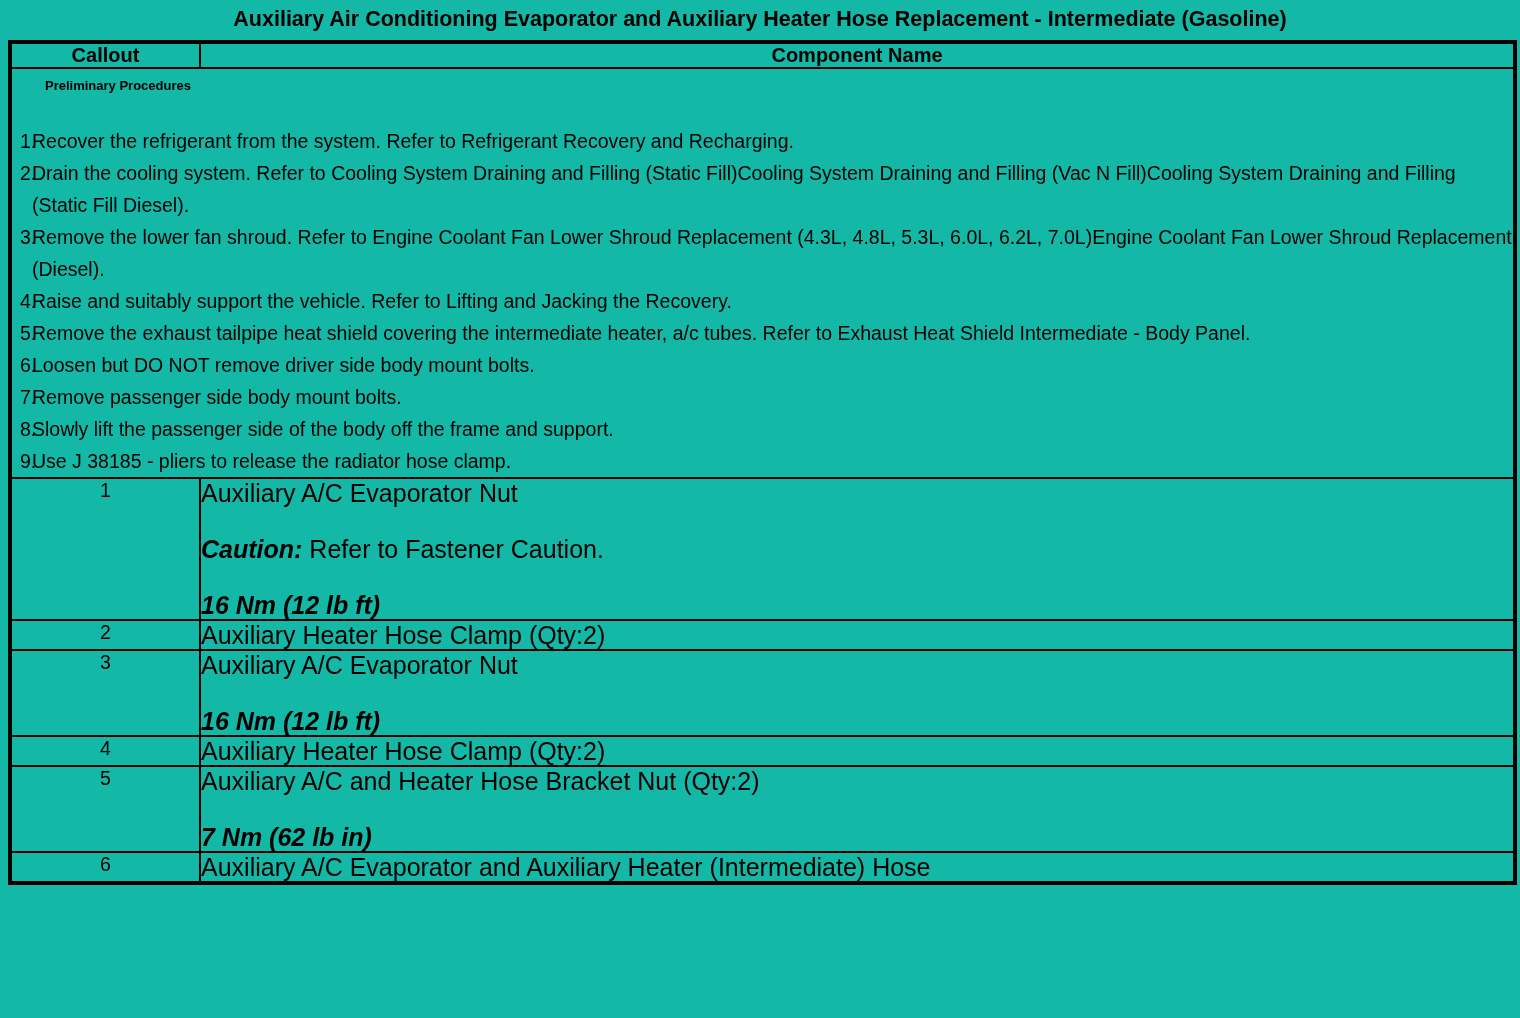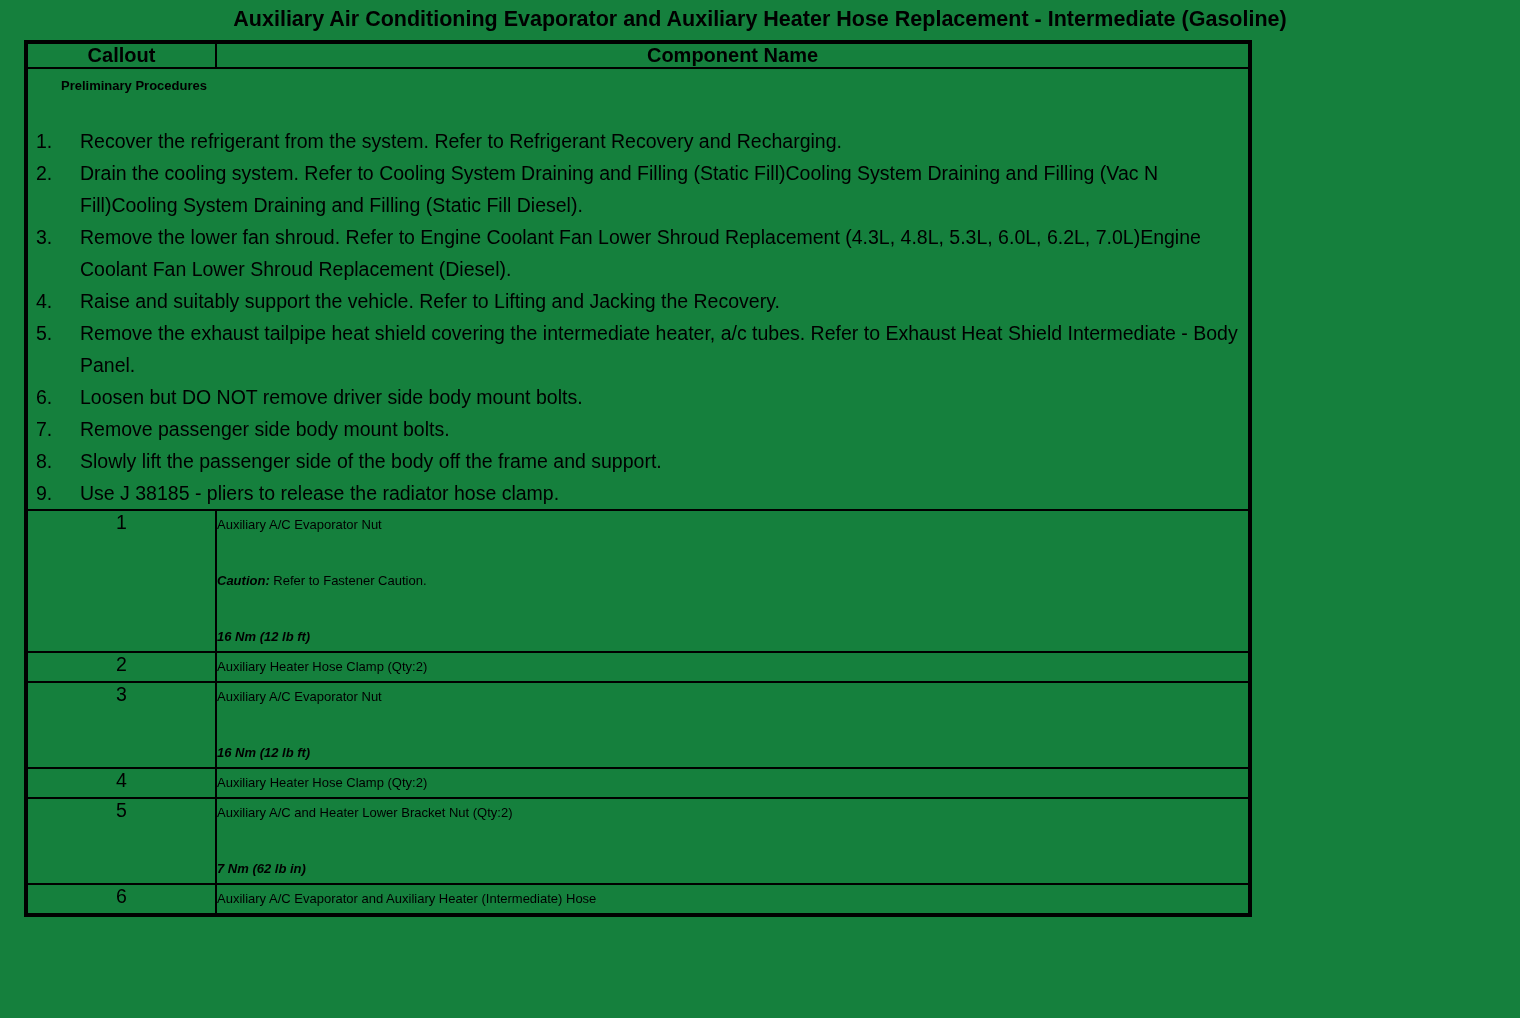--- a/index.html
+++ b/index.html
@@ -6,35 +6,35 @@
   html, body {
     margin: 0;
     padding: 0;
     background: #ffffff;
     color: #000000;
     font-family: "Liberation Sans", "DejaVu Sans", sans-serif;
   }
   .page {
     width: 1520px;
     height: 1018px;
-    background: #15803d;
+    background: #14b8a6;
     overflow: hidden;
   }
   .doc-title {
     text-align: center;
     font-weight: bold;
     font-size: 21.5px;
     line-height: 26px;
     padding: 6px 10px 8px 10px;
     white-space: nowrap;
   }
   table.main {
     border-collapse: collapse;
-    width: 1228px;
-    margin-left: 24px;
+    width: 1509px;
+    margin-left: 8px;
     border: 4px solid #000;
     table-layout: fixed;
   }
   table.main th,
   table.main td {
     border: 2px solid #000;
     vertical-align: top;
     padding: 0;
   }
   col.callout-col { width: 190px; }
@@ -59,38 +59,38 @@
   }
   ol.steps {
     list-style: none;
     margin: 26px 0 0 0;
     padding: 0;
     counter-reset: step;
   }
   ol.steps li {
     counter-increment: step;
     position: relative;
-    padding-left: 52px;
+    padding-left: 20px;
     font-size: 19.5px;
     line-height: 32px;
   }
   ol.steps li::before {
     content: counter(step) ".";
     position: absolute;
     left: 8px;
   }
   
   td.callout-cell {
     text-align: center;
     vertical-align: middle;
     font-size: 19.5px;
   }
   td.comp-cell {
     padding: 6px 10px 6px 8px;
-    font-size: 13px;
+    font-size: 25px;
   }
   .comp-line { line-height: 28px; }
   .comp-line + .comp-line { margin-top: 28px; }
   .bold { font-weight: bold; font-style: italic; }
 </style>
 </head>
 <body>
 
 <div class="page">
 
@@ -149,21 +149,21 @@
         </tr>
         <tr>
           <td class="callout-cell">4</td>
           <td class="comp-cell">
             <div class="comp-line">Auxiliary Heater Hose Clamp (Qty:2)</div>
           </td>
         </tr>
         <tr>
           <td class="callout-cell">5</td>
           <td class="comp-cell">
-            <div class="comp-line">Auxiliary A/C and Heater Lower Bracket Nut (Qty:2)</div>
+            <div class="comp-line">Auxiliary A/C and Heater Hose Bracket Nut (Qty:2)</div>
             <div class="comp-line bold">7 Nm (62 lb in)</div>
           </td>
         </tr>
         <tr>
           <td class="callout-cell">6</td>
           <td class="comp-cell">
             <div class="comp-line">Auxiliary A/C Evaporator and Auxiliary Heater (Intermediate) Hose</div>
           </td>
         </tr>
       </tbody>

